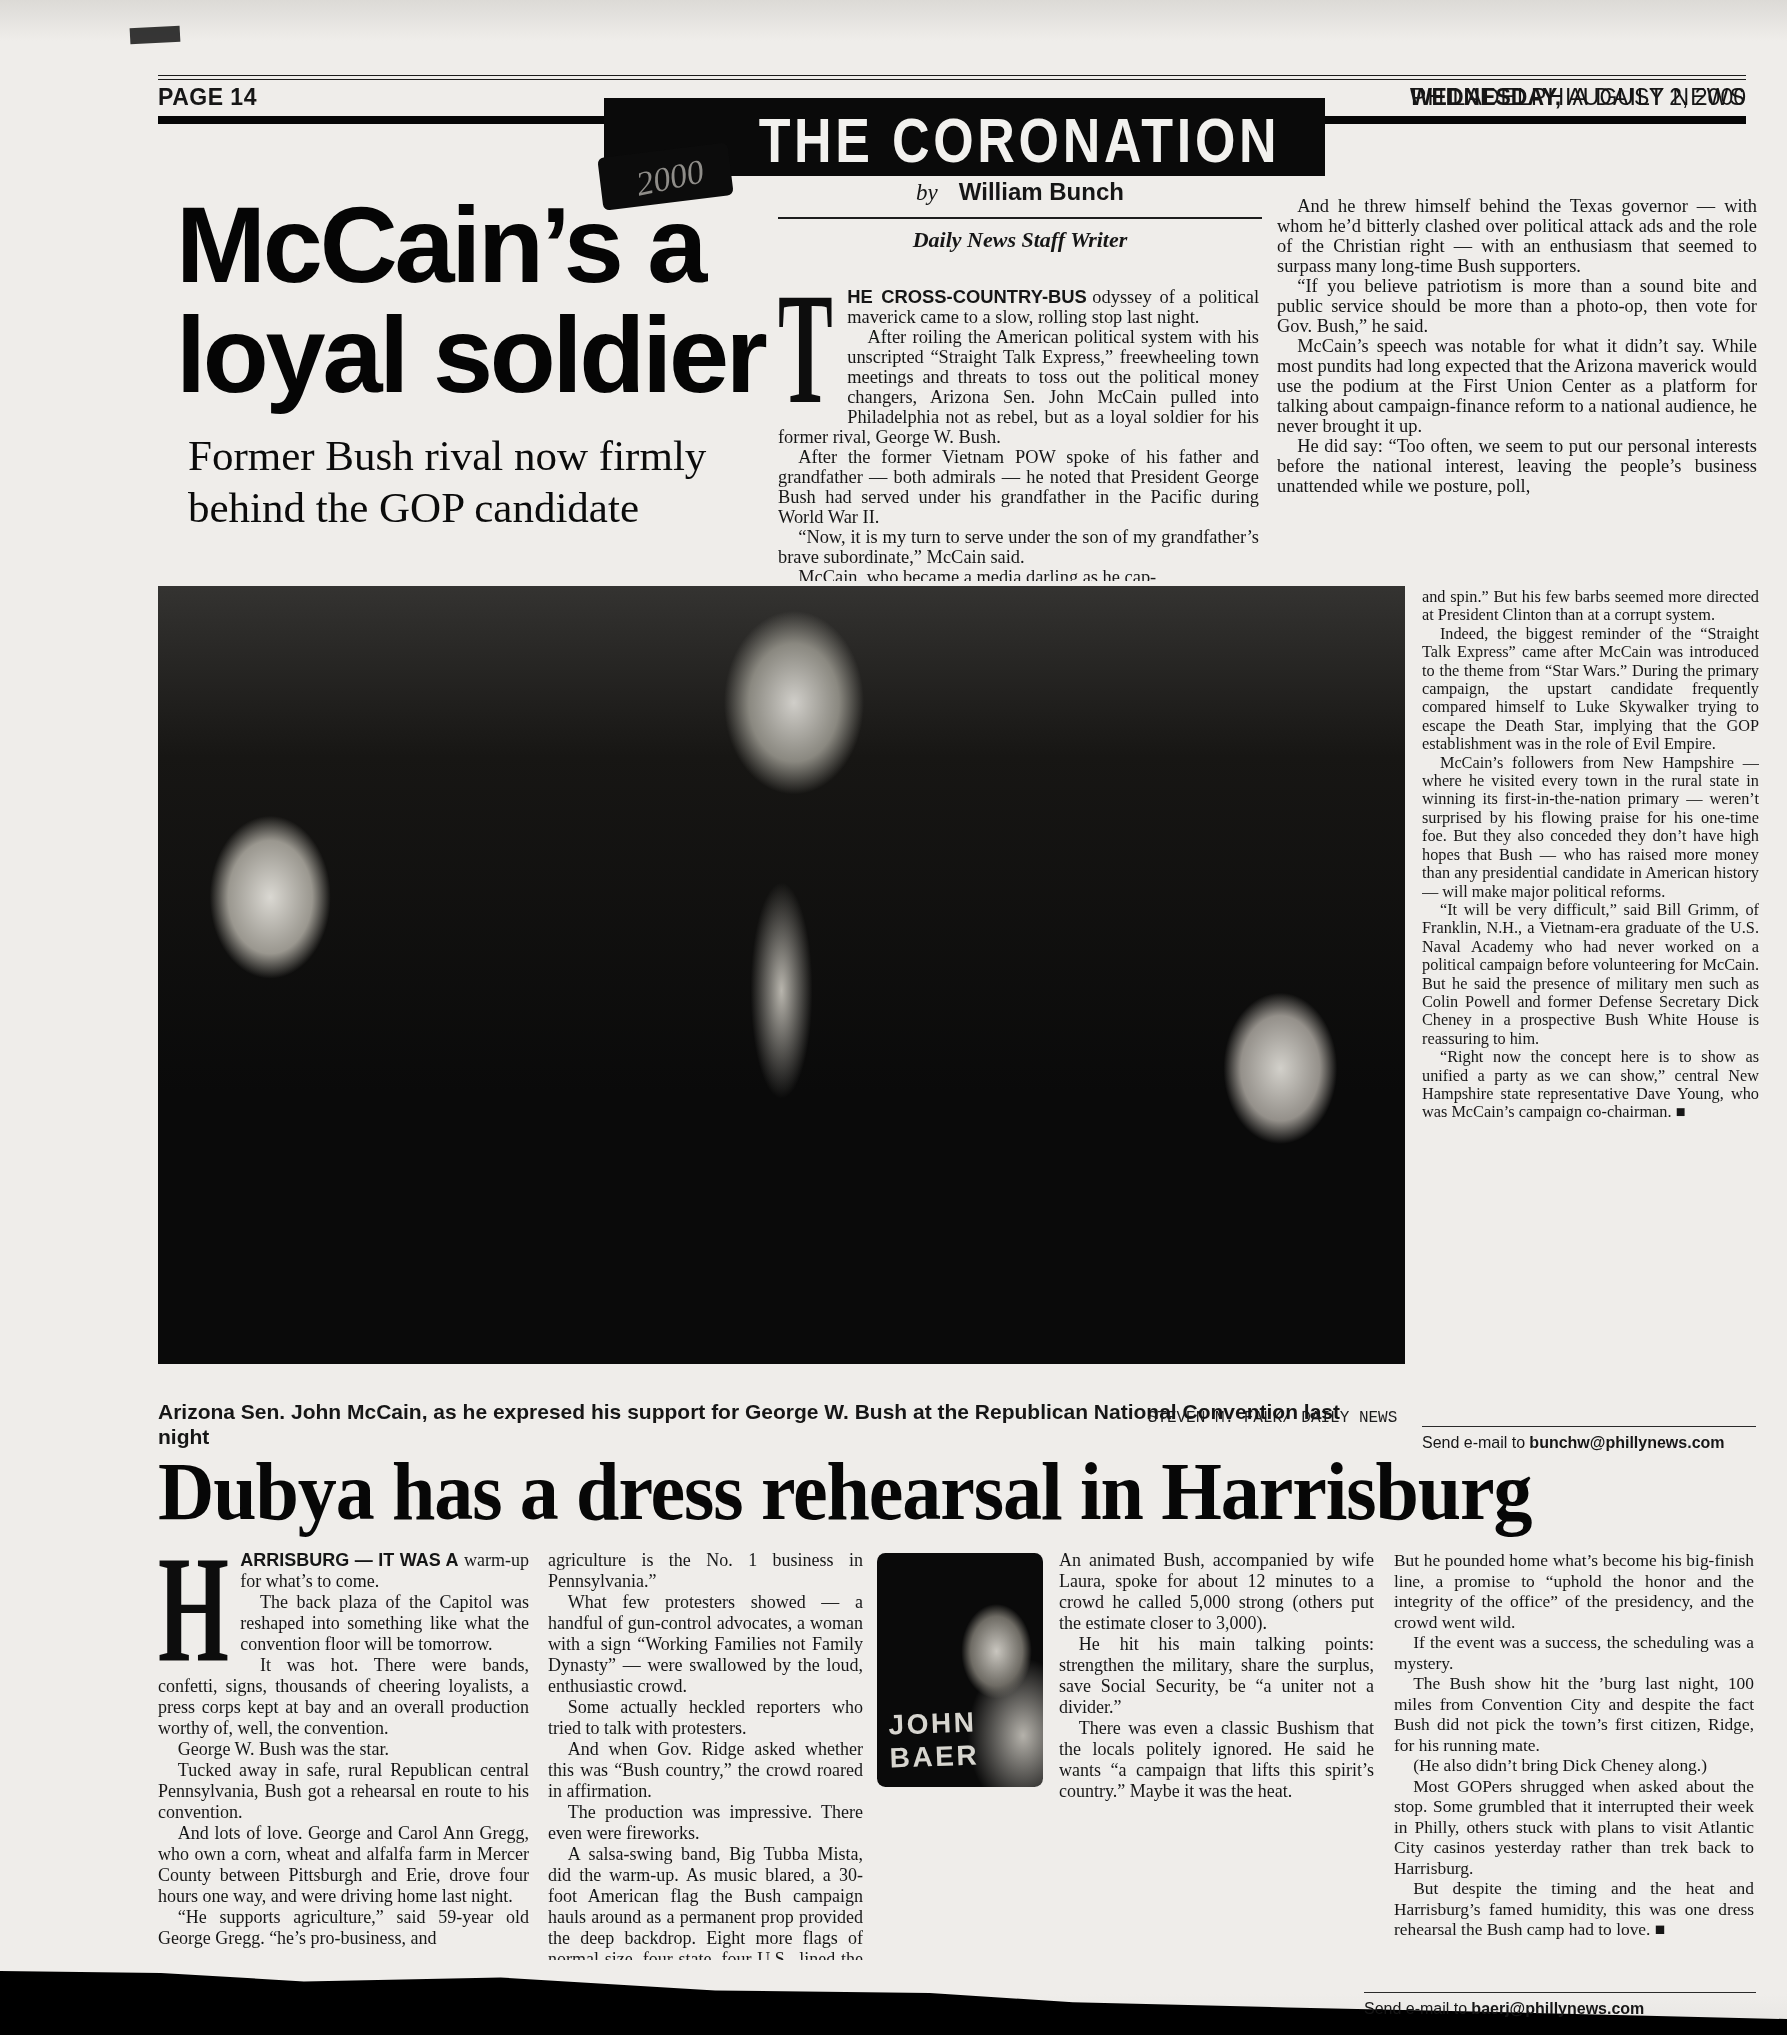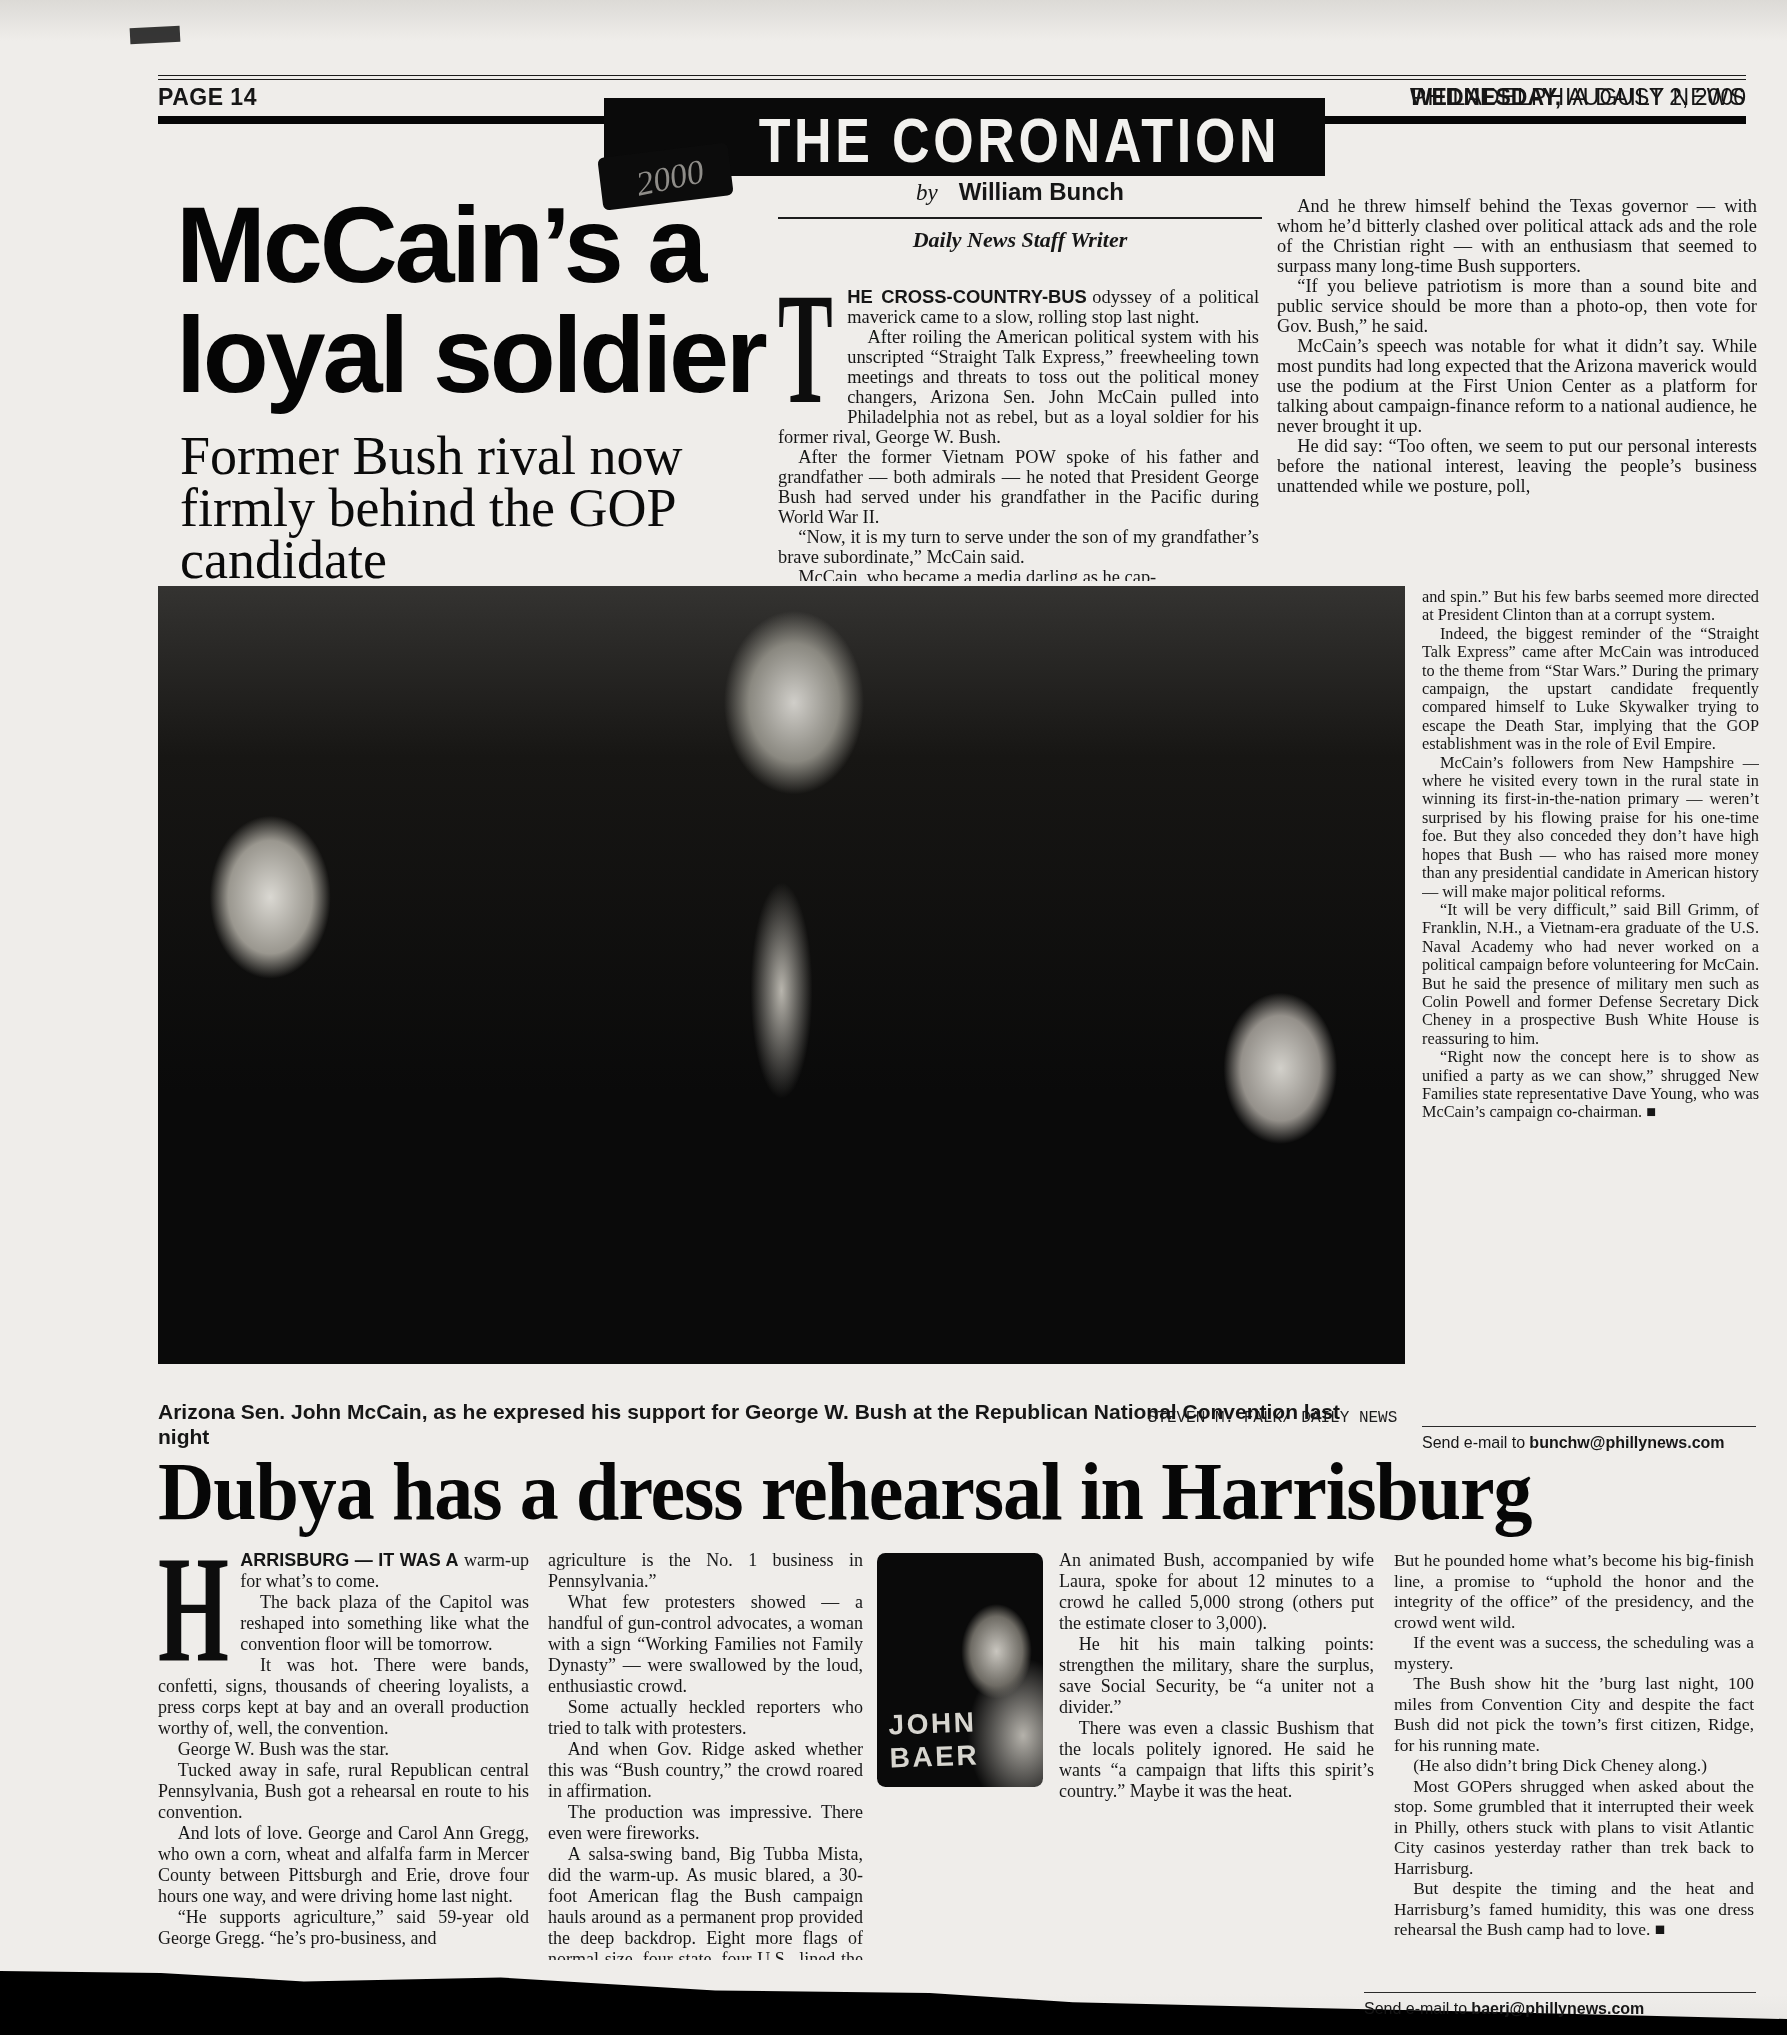--- a/index.html
+++ b/index.html
@@ -21,21 +21,21 @@
   .banner-title{position:absolute;left:126px;right:16px;top:5.3px;bottom:0;color:#f2f1ee;
       font-family:"Liberation Sans",sans-serif;font-weight:bold;font-size:52px;letter-spacing:3.7px;
       text-align:center;transform:scaleY(1.22);transform-origin:center top;}
   .banner-blob{position:absolute;left:-4.2px;bottom:-27px;width:131px;height:53px;background:#0c0c0c;
       transform:rotate(-7deg);border-radius:6.3px;}
   .banner-logo{position:absolute;left:32px;bottom:-21px;font-family:"Liberation Serif",serif;font-style:italic;
       font-size:34px;color:#8f8d89;transform:rotate(-12deg);z-index:4;}
   
   .headline1{left:176px;top:190px;width:736px;font-family:"Liberation Sans",sans-serif;font-weight:bold;
       font-size:108px;line-height:110px;letter-spacing:-3.2px;color:#050505;}
-  .subhead{left:180px;top:430px;width:610px;font-size:54px;line-height:52px;color:#0b0b0b;}
+  .subhead{left:188px;top:430px;width:610px;font-size:43px;line-height:52px;color:#0b0b0b;}
   
   .byline{left:778px;top:178px;width:484px;text-align:center;}
   .byline .l1{font-size:23px;}
   .byline .l1 .by{font-style:italic;}
   .byline .l1 b{font-family:"Liberation Sans",sans-serif;font-size:24px;margin-left:21px;}
   .byline .rule{border-bottom:2.1px solid #1d1d1d;margin-top:10.5px;}
   .byline .l2{font-style:italic;font-size:22px;padding-top:8.4px;font-weight:bold;}
   
   .bodycol{text-align:justify;overflow:hidden;}
   .bodycol p{margin:0;text-indent:1.1em;}
@@ -125,21 +125,21 @@
     <p>And he threw himself behind the Texas governor — with whom he’d bitterly clashed over political attack ads and the role of the Christian right — with an enthusiasm that seemed to surpass many long-time Bush supporters.</p>
     <p>“If you believe patriotism is more than a sound bite and public service should be more than a photo-op, then vote for Gov. Bush,” he said.</p>
     <p>McCain’s speech was notable for what it didn’t say. While most pundits had long expected that the Arizona maverick would use the podium at the First Union Center as a platform for talking about campaign-finance reform to a national audience, he never brought it up.</p>
     <p>He did say: “Too often, we seem to put our personal interests before the national interest, leaving the people’s business unattended while we posture, poll,</p>
   </div>
   <div class="abs bodycol col-narrow">
     <p class="noindent">and spin.” But his few barbs seemed more directed at President Clinton than at a corrupt system.</p>
     <p>Indeed, the biggest reminder of the “Straight Talk Express” came after McCain was introduced to the theme from “Star Wars.” During the primary campaign, the upstart candidate frequently compared himself to Luke Skywalker trying to escape the Death Star, implying that the GOP establishment was in the role of Evil Empire.</p>
     <p>McCain’s followers from New Hampshire — where he visited every town in the rural state in winning its first-in-the-nation primary — weren’t surprised by his flowing praise for his one-time foe. But they also conceded they don’t have high hopes that Bush — who has raised more money than any presidential candidate in American history — will make major political reforms.</p>
     <p>“It will be very difficult,” said Bill Grimm, of Franklin, N.H., a Vietnam-era graduate of the U.S. Naval Academy who had never worked on a political campaign before volunteering for McCain. But he said the presence of military men such as Colin Powell and former Defense Secretary Dick Cheney in a prospective Bush White House is reassuring to him.</p>
-    <p>“Right now the concept here is to show as unified a party as we can show,” shrugged New Families state representative Dave Young, who was McCain’s campaign co-chairman. ■</p>
+    <p>“Right now the concept here is to show as unified a party as we can show,” central New Hampshire state representative Dave Young, who was McCain’s campaign co-chairman. ■</p>
   </div>
   <div class="abs email email1">
     <span>Send e-mail to</span><b>bunchw@phillynews.com</b>
   </div>
 
   <div class="abs photo"></div>
   <div class="abs credit">STEVEN M. FALK/ DAILY NEWS</div>
   <div class="abs caption">Arizona Sen. John McCain, as he expresed his support for George W. Bush at the Republican National Convention last night</div>
 
   <div class="abs headline2">Dubya has a dress rehearsal in Harrisburg</div>

